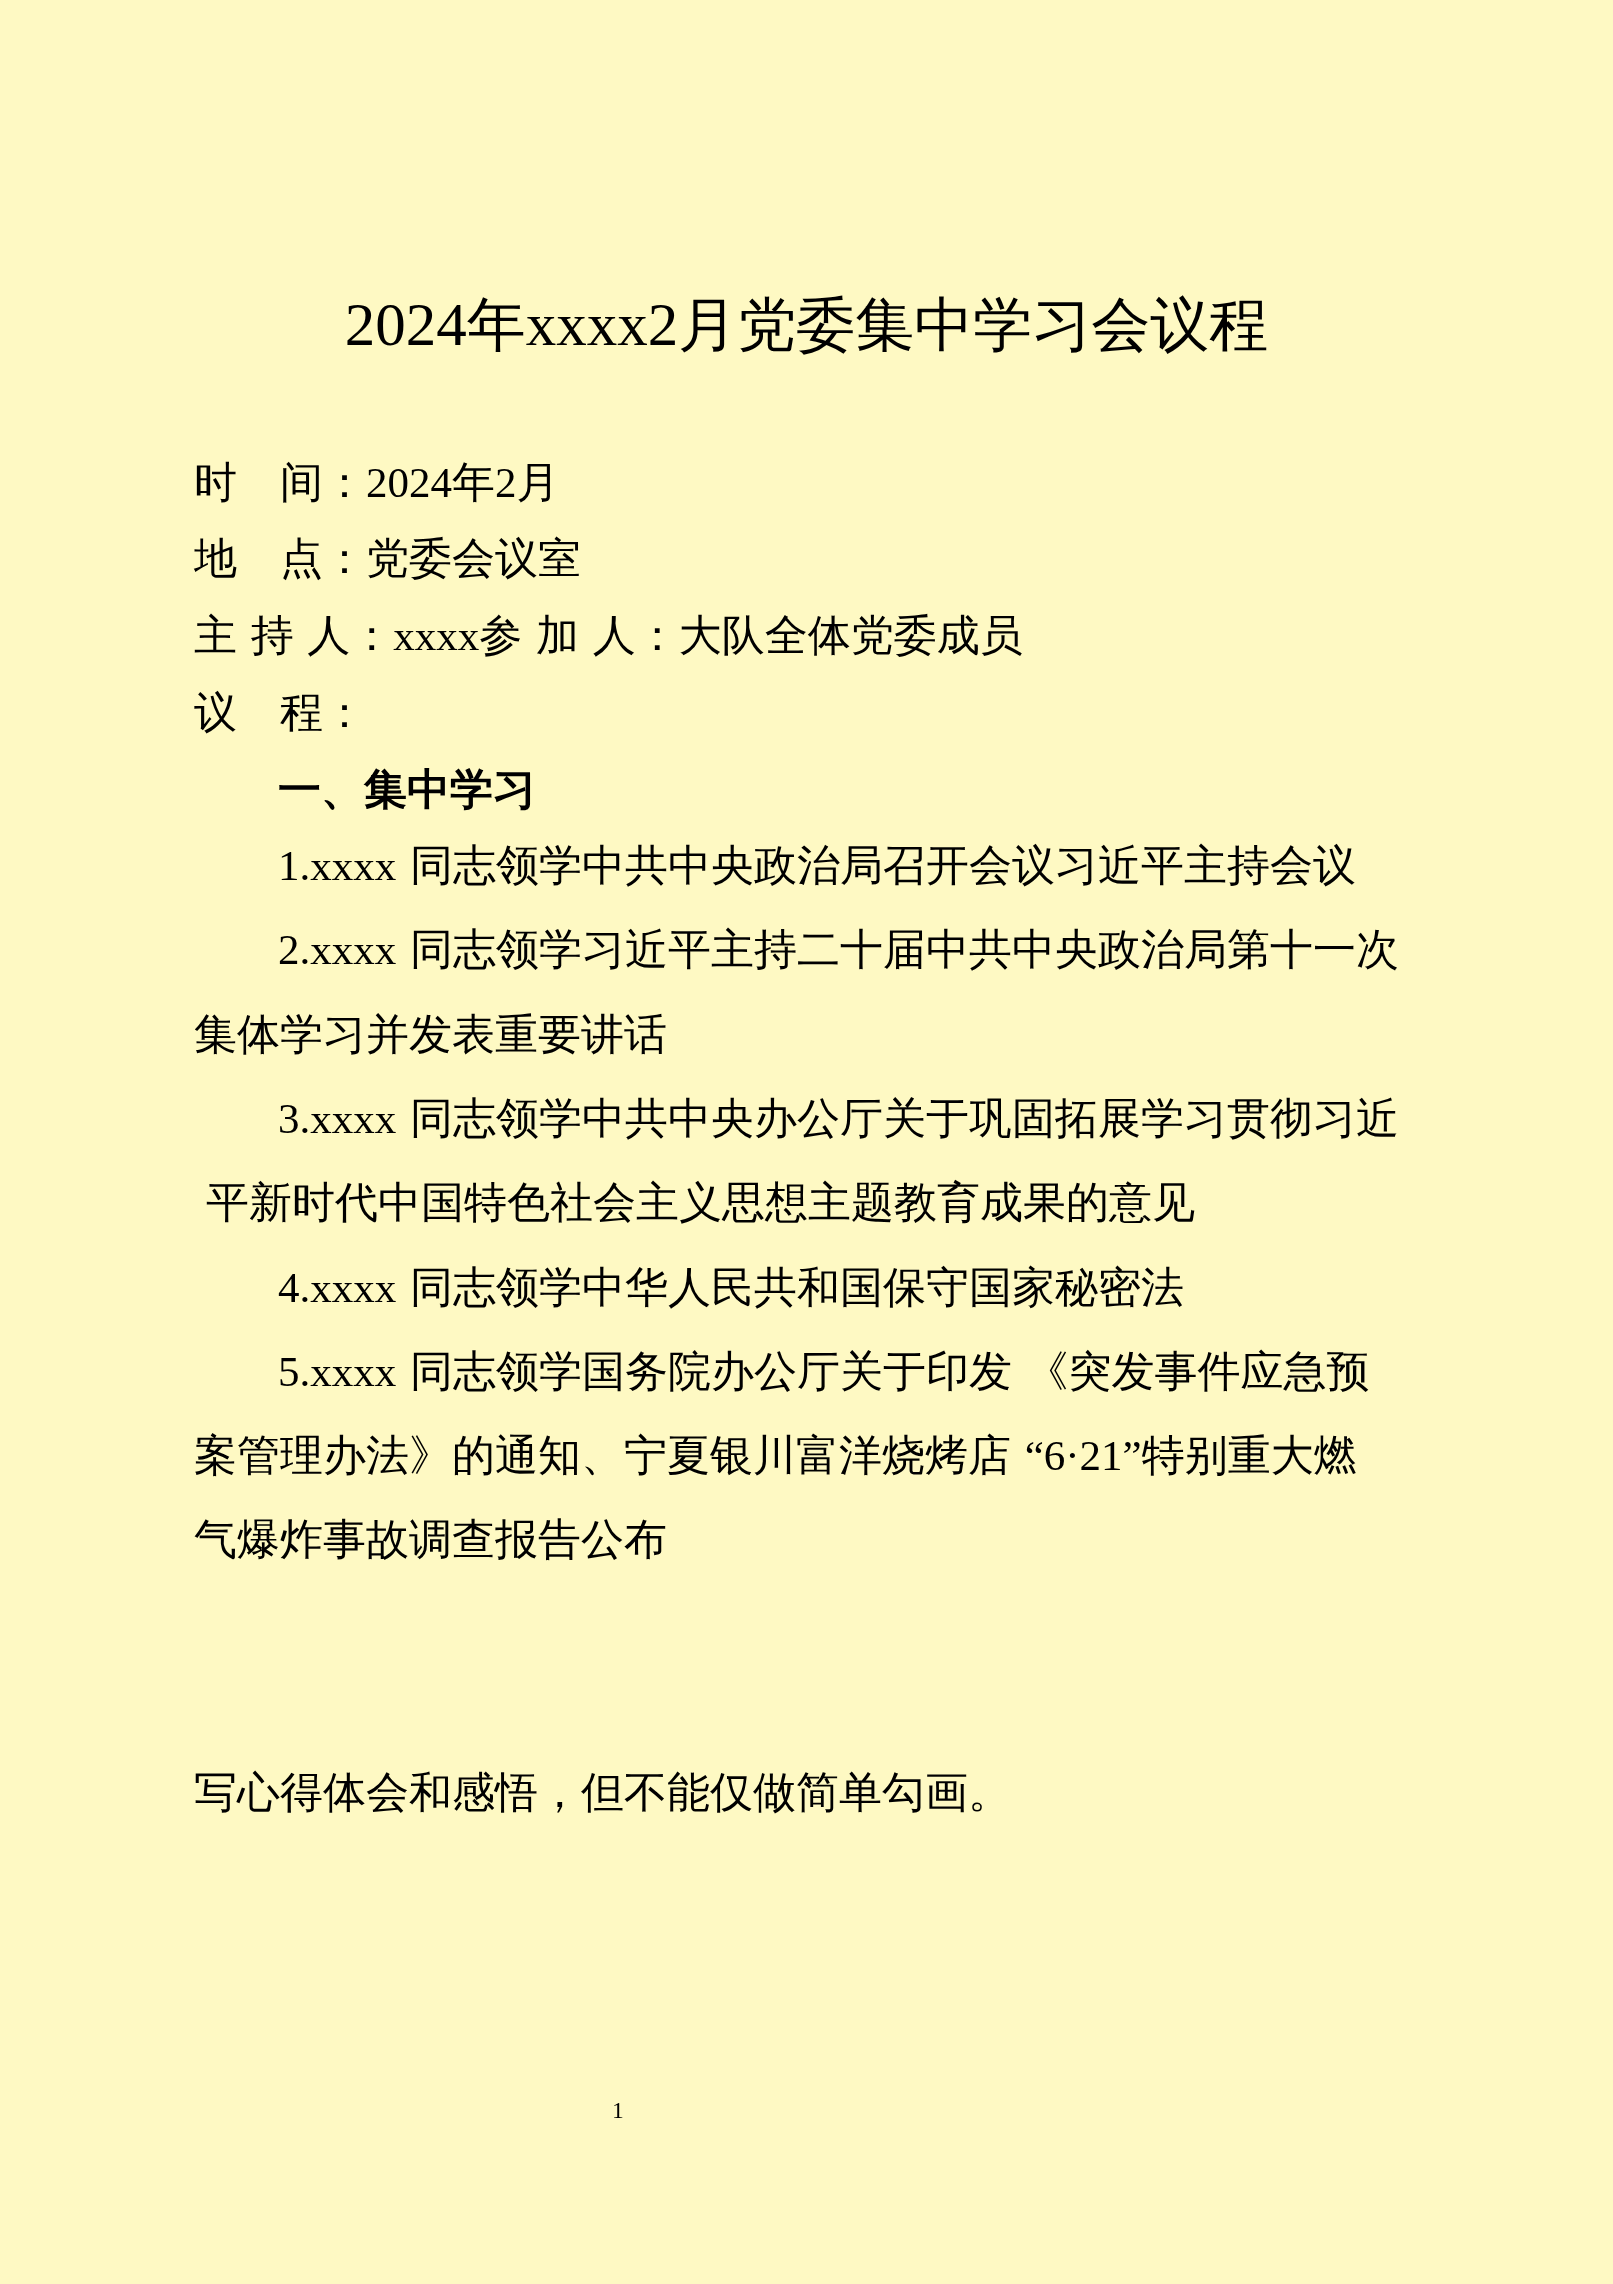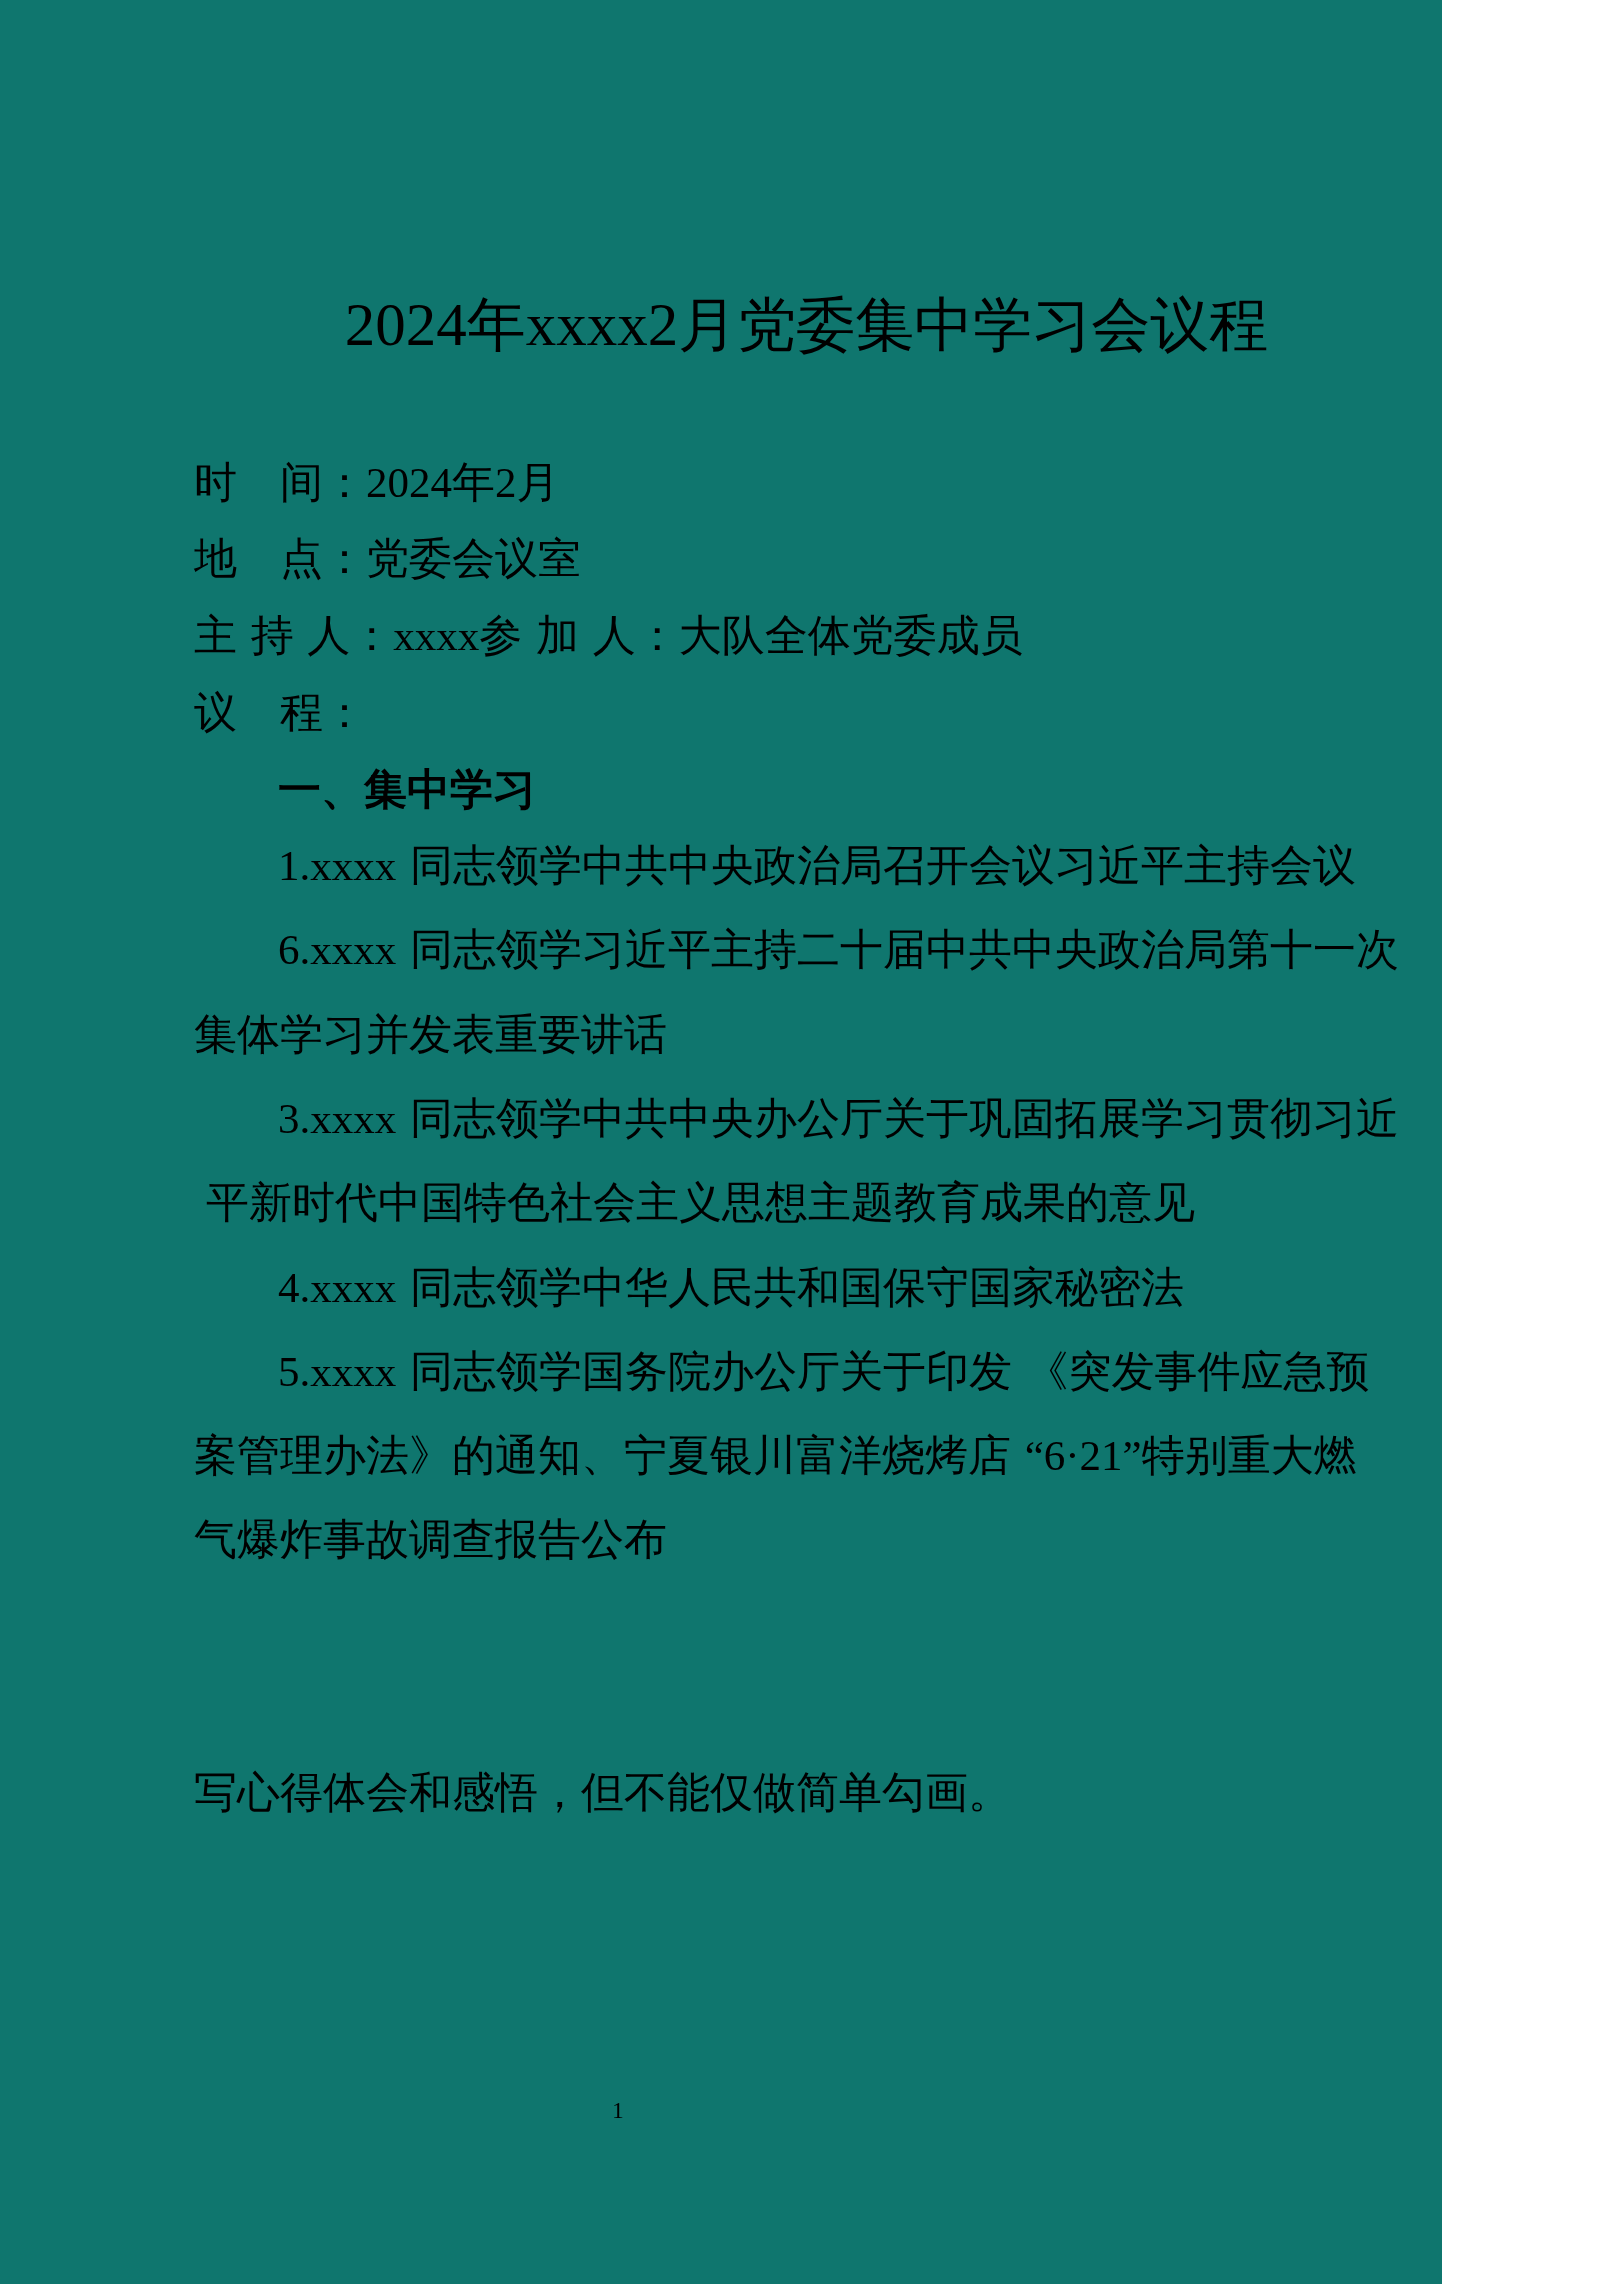--- a/index.html
+++ b/index.html
@@ -11,23 +11,23 @@
       width: 1613px;
       height: 2285px;
       position: relative;
       overflow: hidden;
       color: #000000;
       font-family: "DejaVu Sans", "Liberation Sans", sans-serif;
     }
     .page {
       position: absolute;
       left: 0; top: 0;
-      width: 1442px;
+      width: 1613px;
       height: 2285px;
-      background: #0f766e;
+      background: #fef9c3;
     }
     .title {
       position: absolute;
       left: 0;
       width: 1613px;
       top: 286px;
       text-align: center;
       font-size: 59px;
       line-height: 78px;
       white-space: nowrap;
@@ -83,21 +83,21 @@
     <span>议　程：</span>
   </div>
 
   <div class="line indent" style="top:760px;font-weight:bold;">一、集中学习</div>
 
   <div class="line indent" style="top:836px;">
     <span class="latin">1.xxxx</span> <span>同志领学中共中央政治局召开会议习近平主持会议</span>
   </div>
 
   <div class="line indent" style="top:920px;">
-    <span class="latin">6.xxxx</span> <span>同志领学习近平主持二十届中共中央政治局第十一次</span>
+    <span class="latin">2.xxxx</span> <span>同志领学习近平主持二十届中共中央政治局第十一次</span>
   </div>
   <div class="line" style="top:1005px;">集体学习并发表重要讲话</div>
 
   <div class="line indent" style="top:1089px;">
     <span class="latin">3.xxxx</span> <span>同志领学中共中央办公厅关于巩固拓展学习贯彻习近</span>
   </div>
   <div class="line" style="top:1173px;margin-left:12px;">平新时代中国特色社会主义思想主题教育成果的意见</div>
 
   <div class="line indent" style="top:1258px;">
     <span class="latin">4.xxxx</span> <span>同志领学中华人民共和国保守国家秘密法</span>

